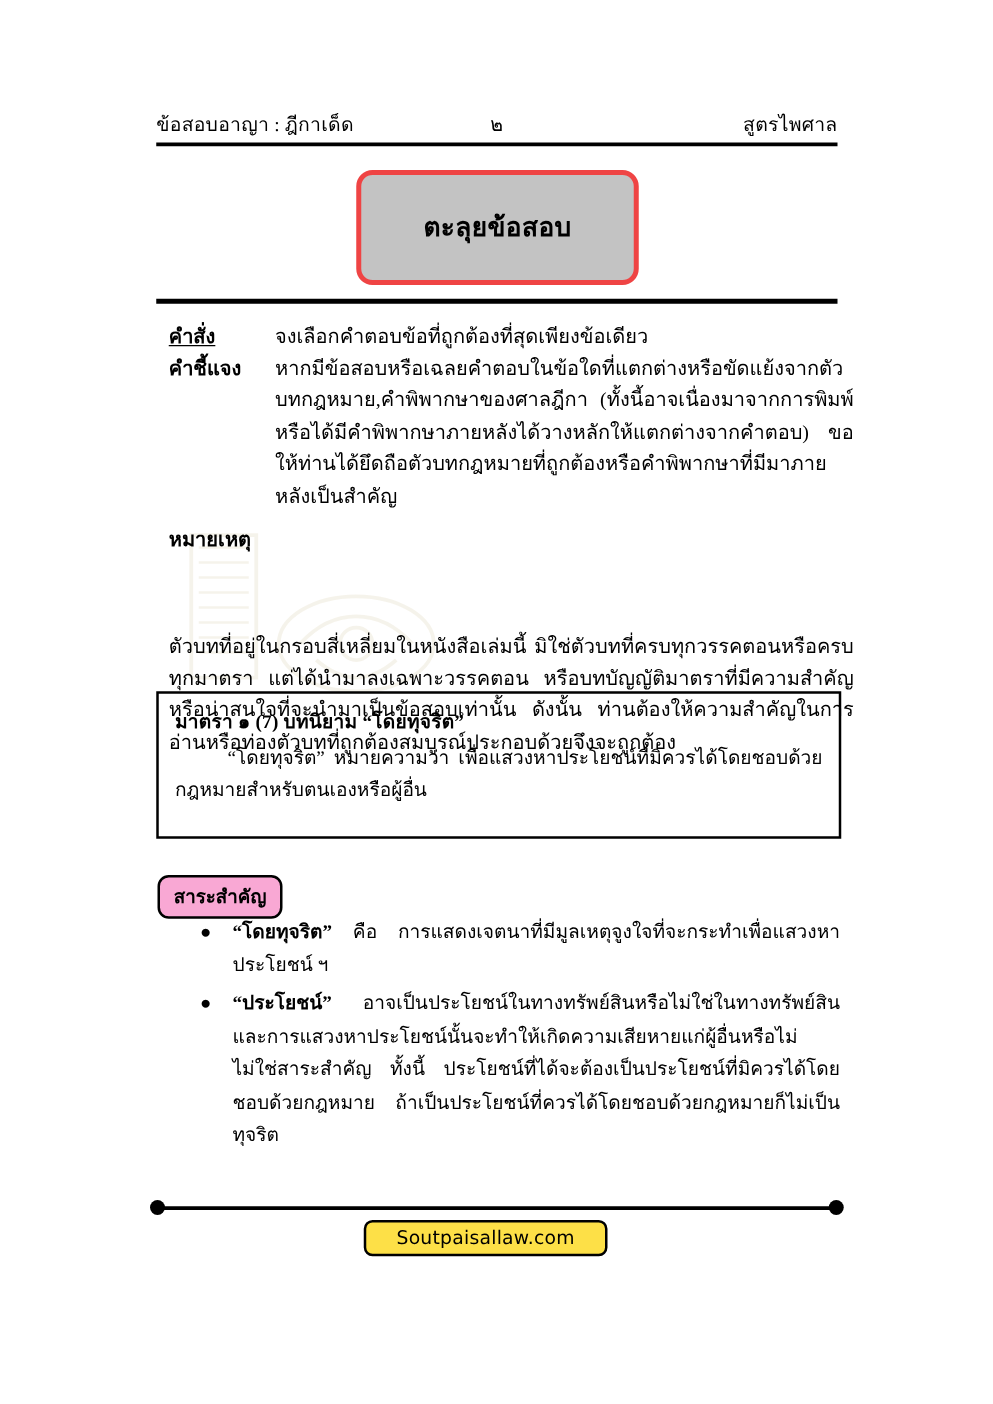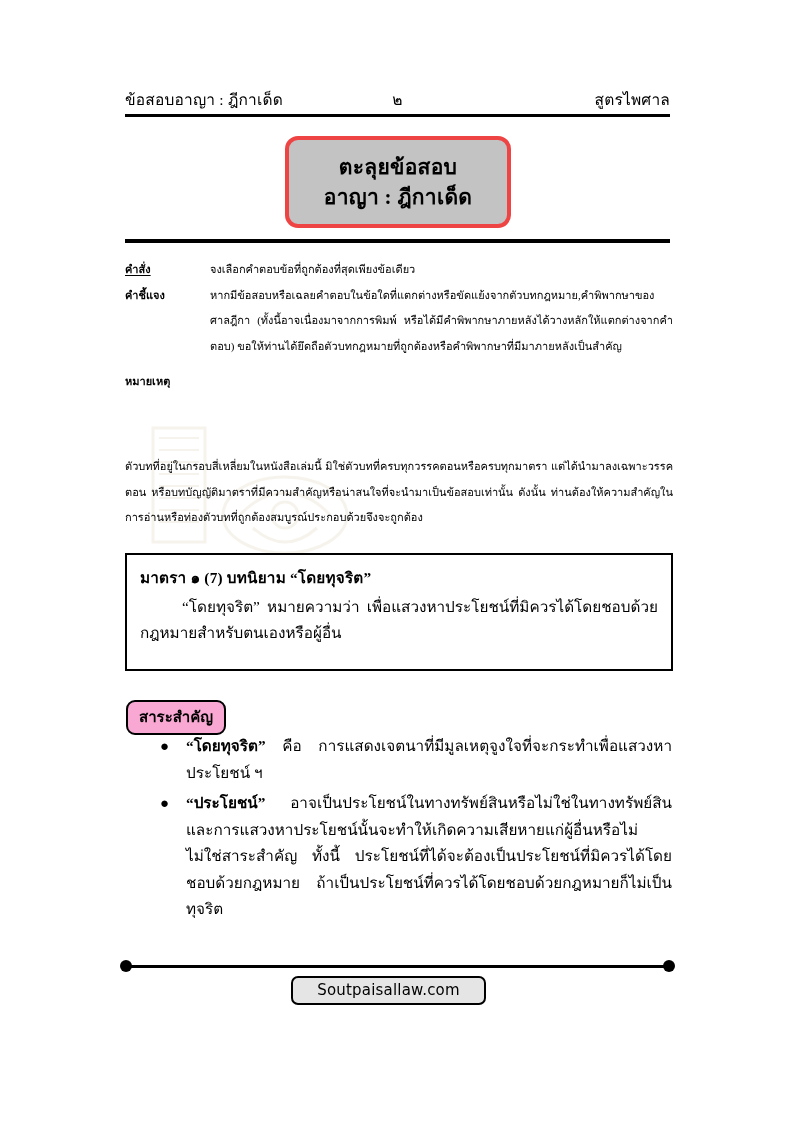--- a/index.html
+++ b/index.html
@@ -90,24 +90,24 @@
     left: 125px;
     top: 239px;
     width: 545px;
     height: 4px;
     background: #000;
   }
 
   
   .instructions {
     position: absolute;
-    left: 125px;
+    left: 135px;
     top: 257px;
     width: 548px;
-    font-size: 11px;
+    font-size: 16px;
     line-height: 25.5px;
   }
   .ins-row {
     display: flex;
     align-items: flex-start;
     width: 100%;
   }
   .ins-label {
     width: 85px;
     flex: 0 0 85px;
@@ -210,21 +210,21 @@
   .foot-dot.right { left: 663px; }
 
   .foot-badge {
     position: absolute;
     left: 291px;
     top: 976px;
     width: 195px;
     box-sizing: border-box;
     text-align: center;
     padding: 3px 0 4px 0;
-    background: #e5e5e5;
+    background: #fde047;
     border: 2px solid #000;
     border-radius: 7px;
     font-family: "DejaVu Sans", sans-serif;
     font-size: 15px;
     letter-spacing: 0.2px;
   }
 </style>
 </head>
 <body>
 
@@ -245,21 +245,20 @@
 
   <div class="runhead">
     <span>ข้อสอบอาญา : ฎีกาเด็ด</span>
     <span class="center">๒</span>
     <span>สูตรไพศาล</span>
   </div>
   <div class="head-rule"></div>
 
   <div class="title-box">
     <div class="title-line">ตะลุยข้อสอบ</div>
-    <div class="title-line">อาญา : ฎีกาเด็ด</div>
   </div>
 
   <div class="section-rule"></div>
 
   <div class="instructions">
     <div class="ins-row">
       <div class="ins-label ul">คำสั่ง</div>
       <div class="ins-body">จงเลือกคำตอบข้อที่ถูกต้องที่สุดเพียงข้อเดียว</div>
     </div>
     <div class="ins-row">

